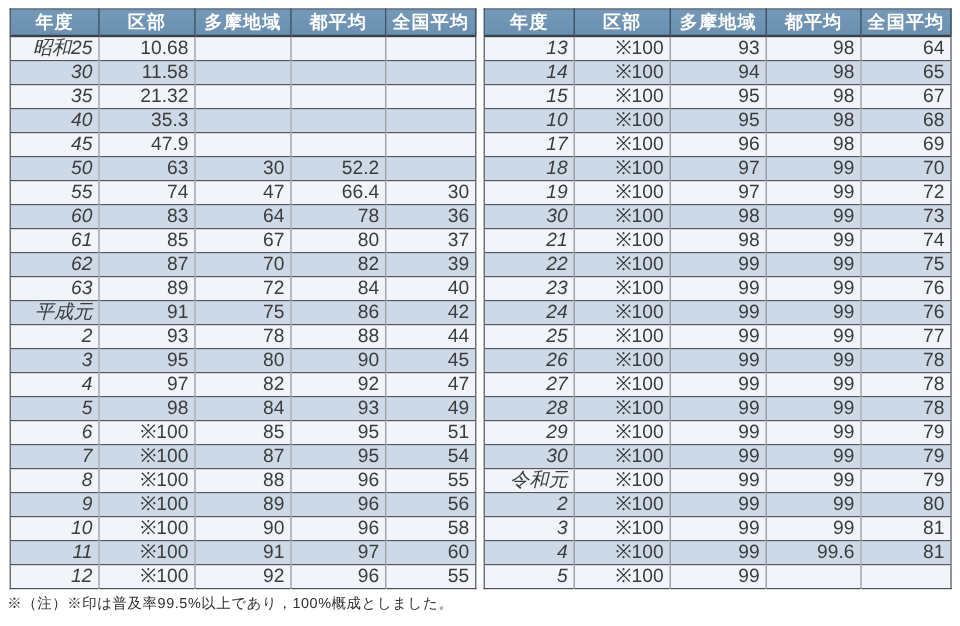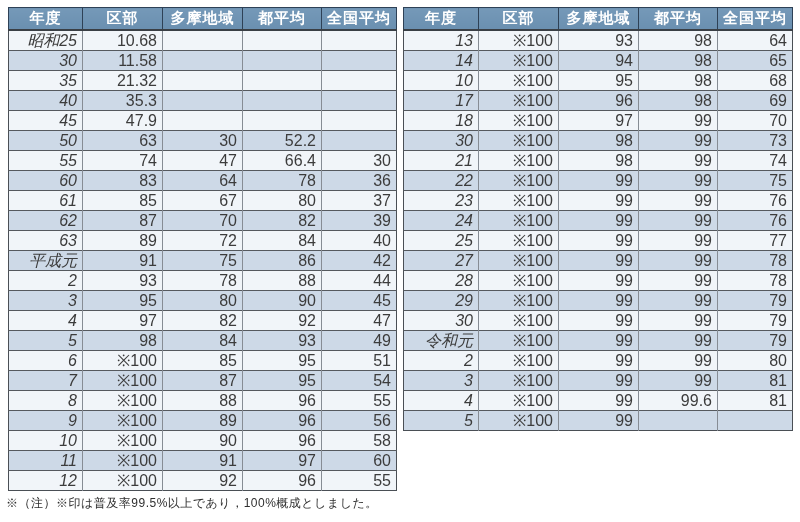--- a/index.html
+++ b/index.html
@@ -248,20 +248,27 @@
         <td>64</td>
       </tr>
       <tr>
         <td>14</td>
         <td>※100</td>
         <td>94</td>
         <td>98</td>
         <td>65</td>
       </tr>
       <tr>
+        <td>15</td>
+        <td>※100</td>
+        <td>95</td>
+        <td>98</td>
+        <td>67</td>
+      </tr>
+      <tr>
         <td>10</td>
         <td>※100</td>
         <td>95</td>
         <td>98</td>
         <td>68</td>
       </tr>
       <tr>
         <td>17</td>
         <td>※100</td>
         <td>96</td>
@@ -269,20 +276,27 @@
         <td>69</td>
       </tr>
       <tr>
         <td>18</td>
         <td>※100</td>
         <td>97</td>
         <td>99</td>
         <td>70</td>
       </tr>
       <tr>
+        <td>19</td>
+        <td>※100</td>
+        <td>97</td>
+        <td>99</td>
+        <td>72</td>
+      </tr>
+      <tr>
         <td>30</td>
         <td>※100</td>
         <td>98</td>
         <td>99</td>
         <td>73</td>
       </tr>
       <tr>
         <td>21</td>
         <td>※100</td>
         <td>98</td>
@@ -309,20 +323,27 @@
         <td>99</td>
         <td>99</td>
         <td>76</td>
       </tr>
       <tr>
         <td>25</td>
         <td>※100</td>
         <td>99</td>
         <td>99</td>
         <td>77</td>
+      </tr>
+      <tr>
+        <td>26</td>
+        <td>※100</td>
+        <td>99</td>
+        <td>99</td>
+        <td>78</td>
       </tr>
       <tr>
         <td>27</td>
         <td>※100</td>
         <td>99</td>
         <td>99</td>
         <td>78</td>
       </tr>
       <tr>
         <td>28</td>

